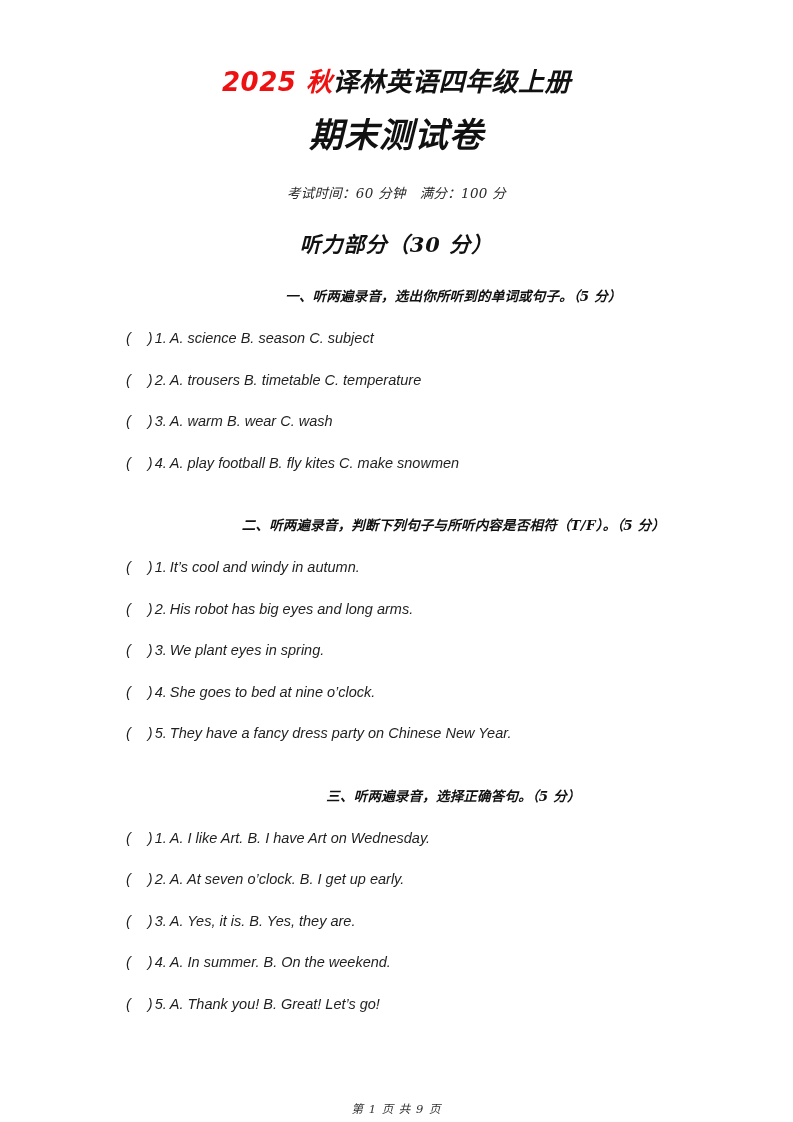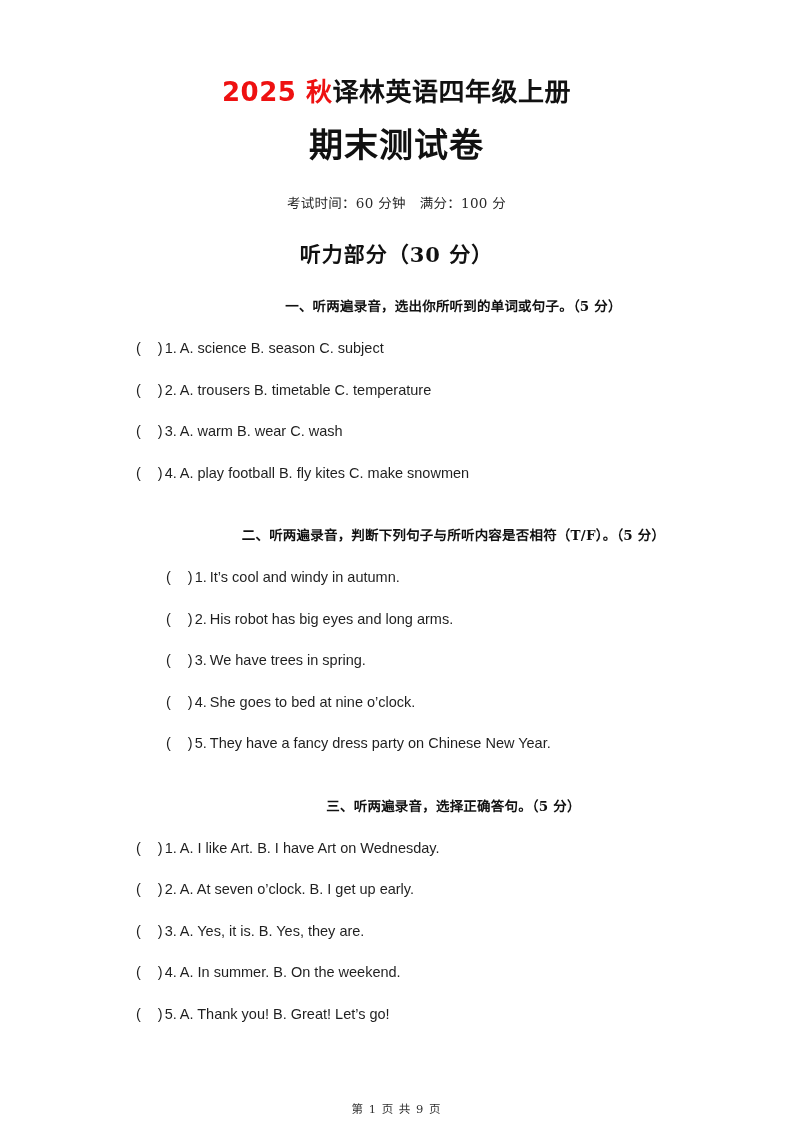--- a/index.html
+++ b/index.html
@@ -15,21 +15,22 @@
     font-family: "Liberation Sans", "DejaVu Sans", sans-serif;
     color: #1a1a1a;
     overflow: hidden;
   }
 
   .page {
     position: relative;
     width: 793px;
     height: 850px;
     box-sizing: border-box;
-    padding: 18px;
+    padding: 8px;
+    font-style: italic;
   }
 
   
   .title-main {
     text-align: center;
     font-family: "DejaVu Sans", "Liberation Sans", sans-serif;
     font-weight: bold;
     font-size: 26px;
     line-height: 1.25;
     letter-spacing: 0.5px;
@@ -111,21 +112,21 @@
   .q-item {
     font-family: "Liberation Sans", "DejaVu Sans", sans-serif;
     font-size: 14.5px;
     color: #1f1f1f;
     padding-left: 118px;
     height: 41.5px;
     line-height: 41.5px;
     white-space: nowrap;
   }
   .section.s1 .q-list { padding-top: 13px; }
-  .section.s2 .q-list { padding-top: 13px; margin-left: 30px; }
+  .section.s2 .q-list { padding-top: 13px; }
   .section.s3 .q-list { padding-top: 13px; }
 
   .q-paren {
     letter-spacing: 0;
     margin-right: 2px;
   }
   .q-paren .gap {
     display: inline-block;
     width: 17px;
   }
@@ -186,21 +187,21 @@
     <section class="section s2">
       <div class="section-heading">二、听两遍录音，判断下列句子与所听内容是否相符（T/F）。（5 分）</div>
       <ul class="q-list">
         <li class="q-item">
           <span class="q-paren"><span>(</span><span class="gap"></span><span>)</span></span><span class="q-num">1.</span><span class="q-text">It’s cool and windy in autumn.</span>
         </li>
         <li class="q-item">
           <span class="q-paren"><span>(</span><span class="gap"></span><span>)</span></span><span class="q-num">2.</span><span class="q-text">His robot has big eyes and long arms.</span>
         </li>
         <li class="q-item">
-          <span class="q-paren"><span>(</span><span class="gap"></span><span>)</span></span><span class="q-num">3.</span><span class="q-text">We have trees in spring.</span>
+          <span class="q-paren"><span>(</span><span class="gap"></span><span>)</span></span><span class="q-num">3.</span><span class="q-text">We plant eyes in spring.</span>
         </li>
         <li class="q-item">
           <span class="q-paren"><span>(</span><span class="gap"></span><span>)</span></span><span class="q-num">4.</span><span class="q-text">She goes to bed at nine o’clock.</span>
         </li>
         <li class="q-item">
           <span class="q-paren"><span>(</span><span class="gap"></span><span>)</span></span><span class="q-num">5.</span><span class="q-text">They have a fancy dress party on Chinese New Year.</span>
         </li>
       </ul>
     </section>
 

